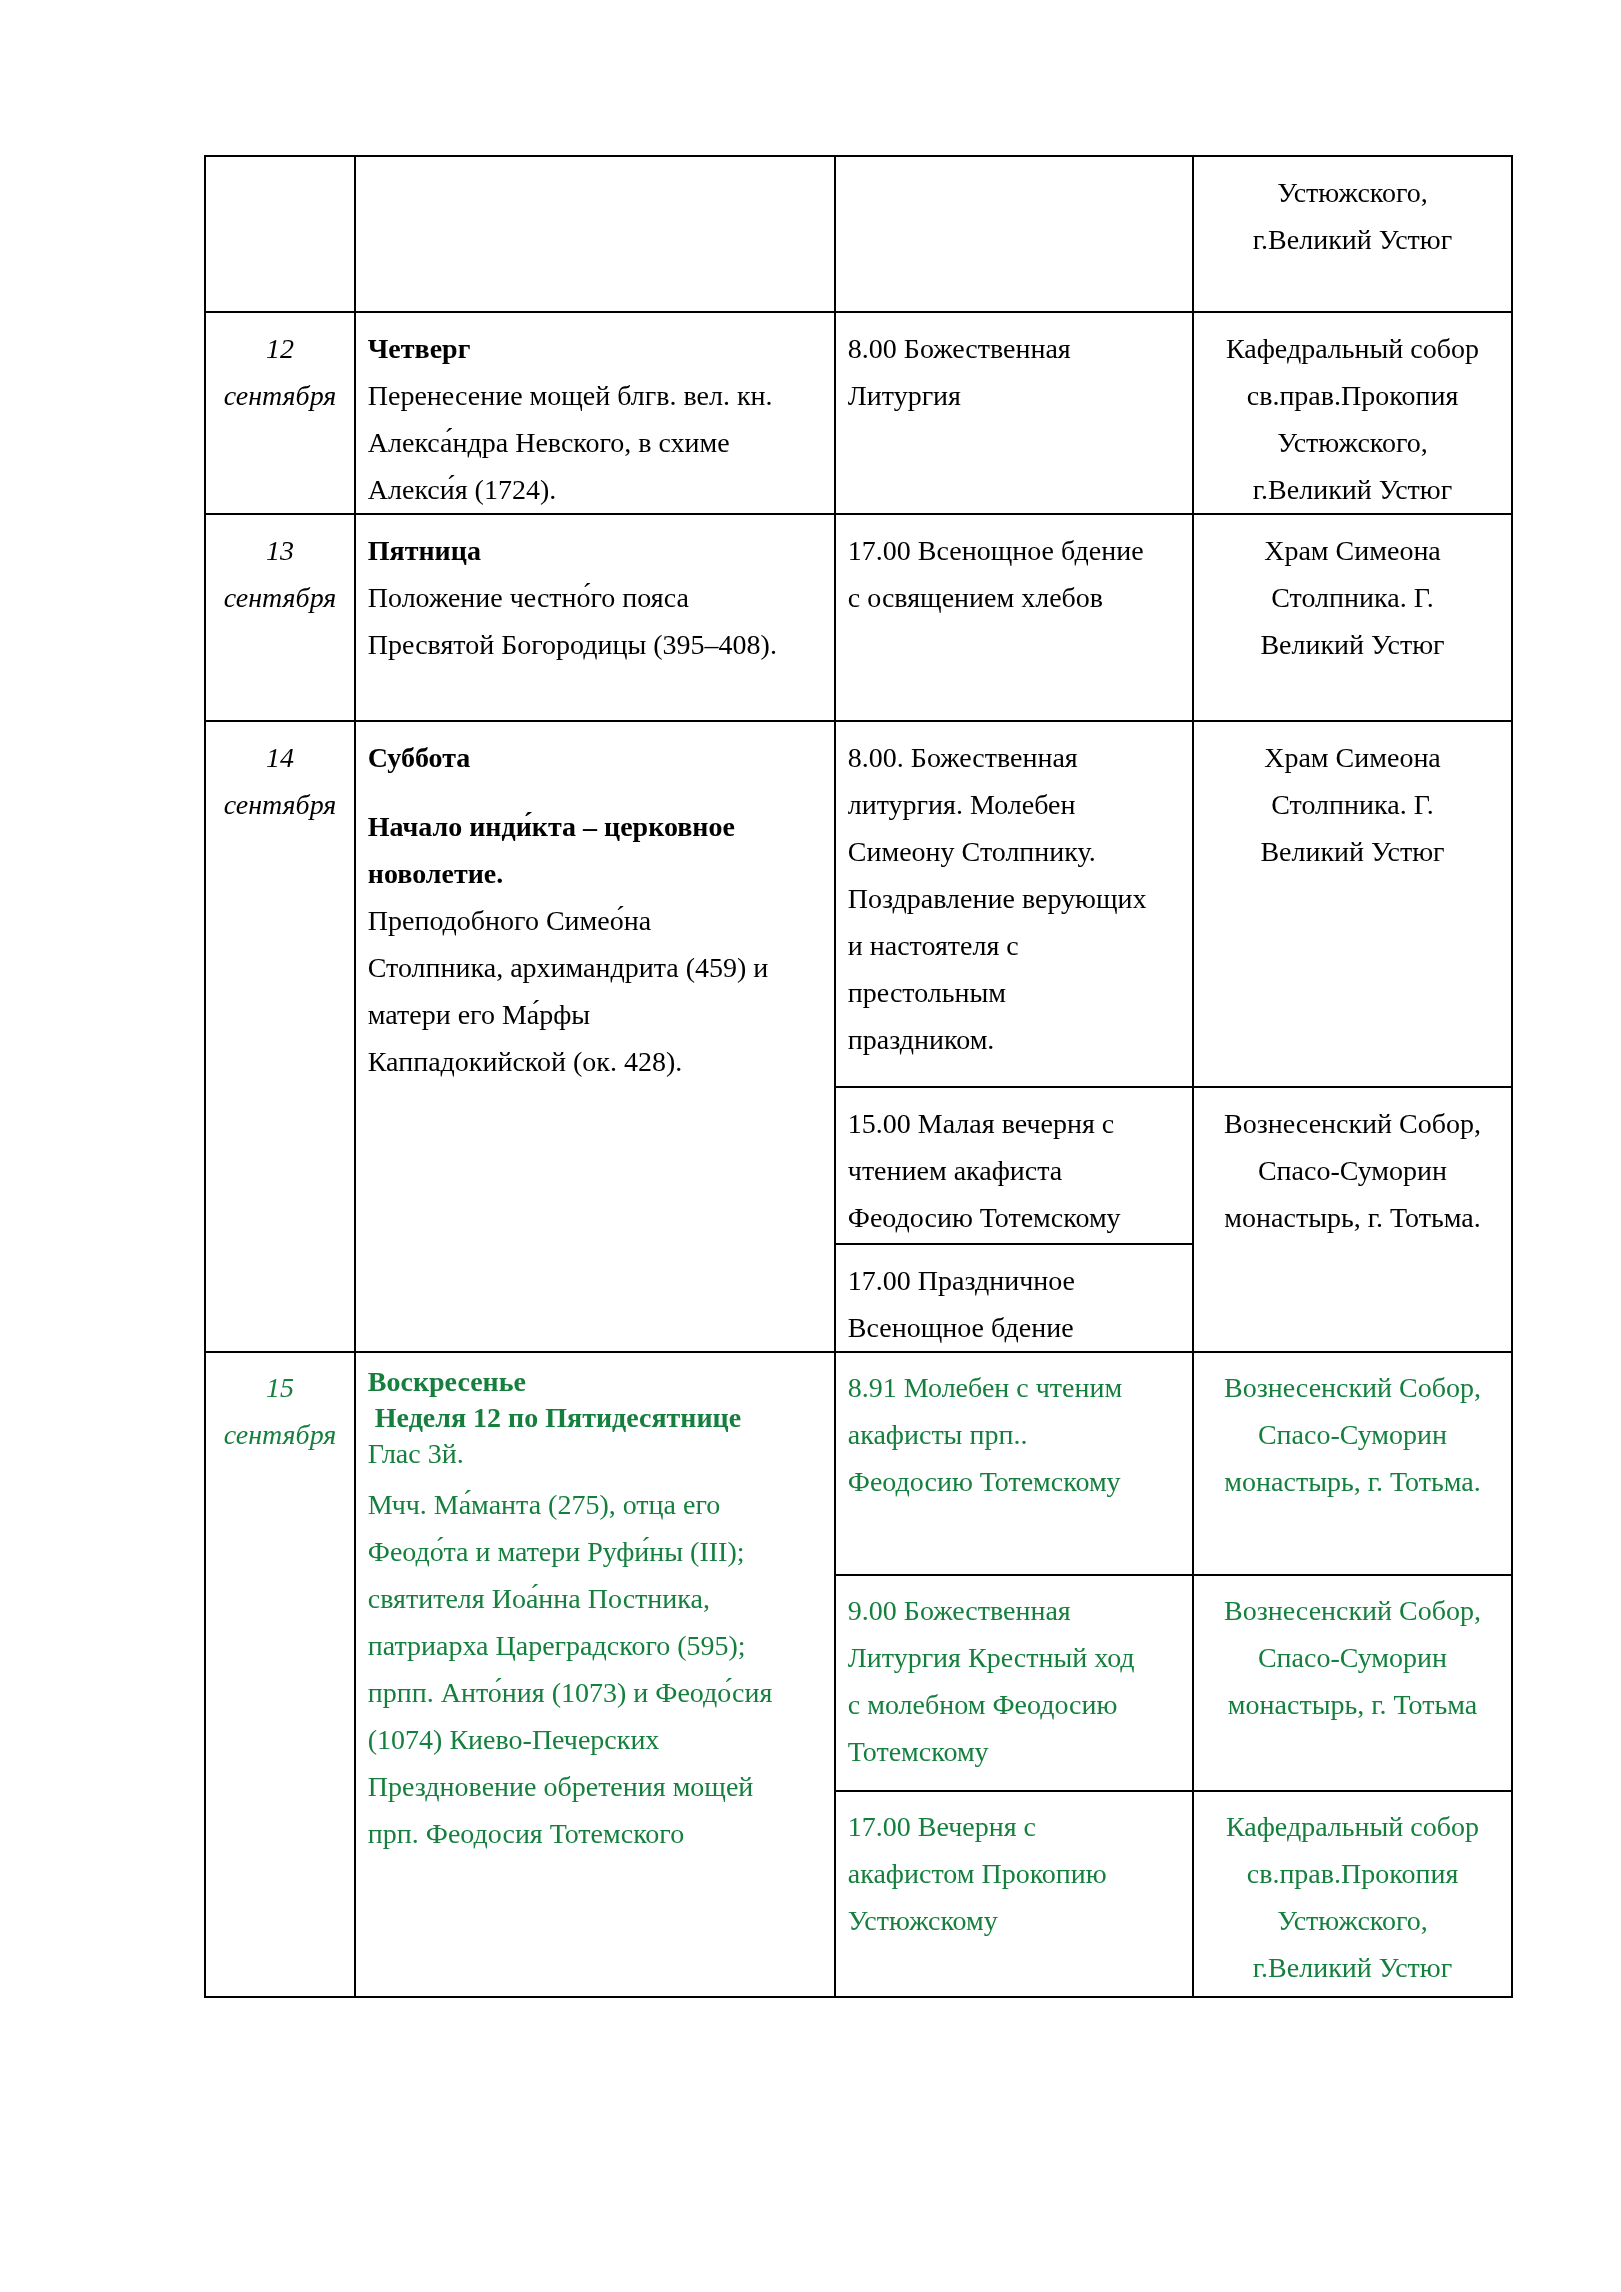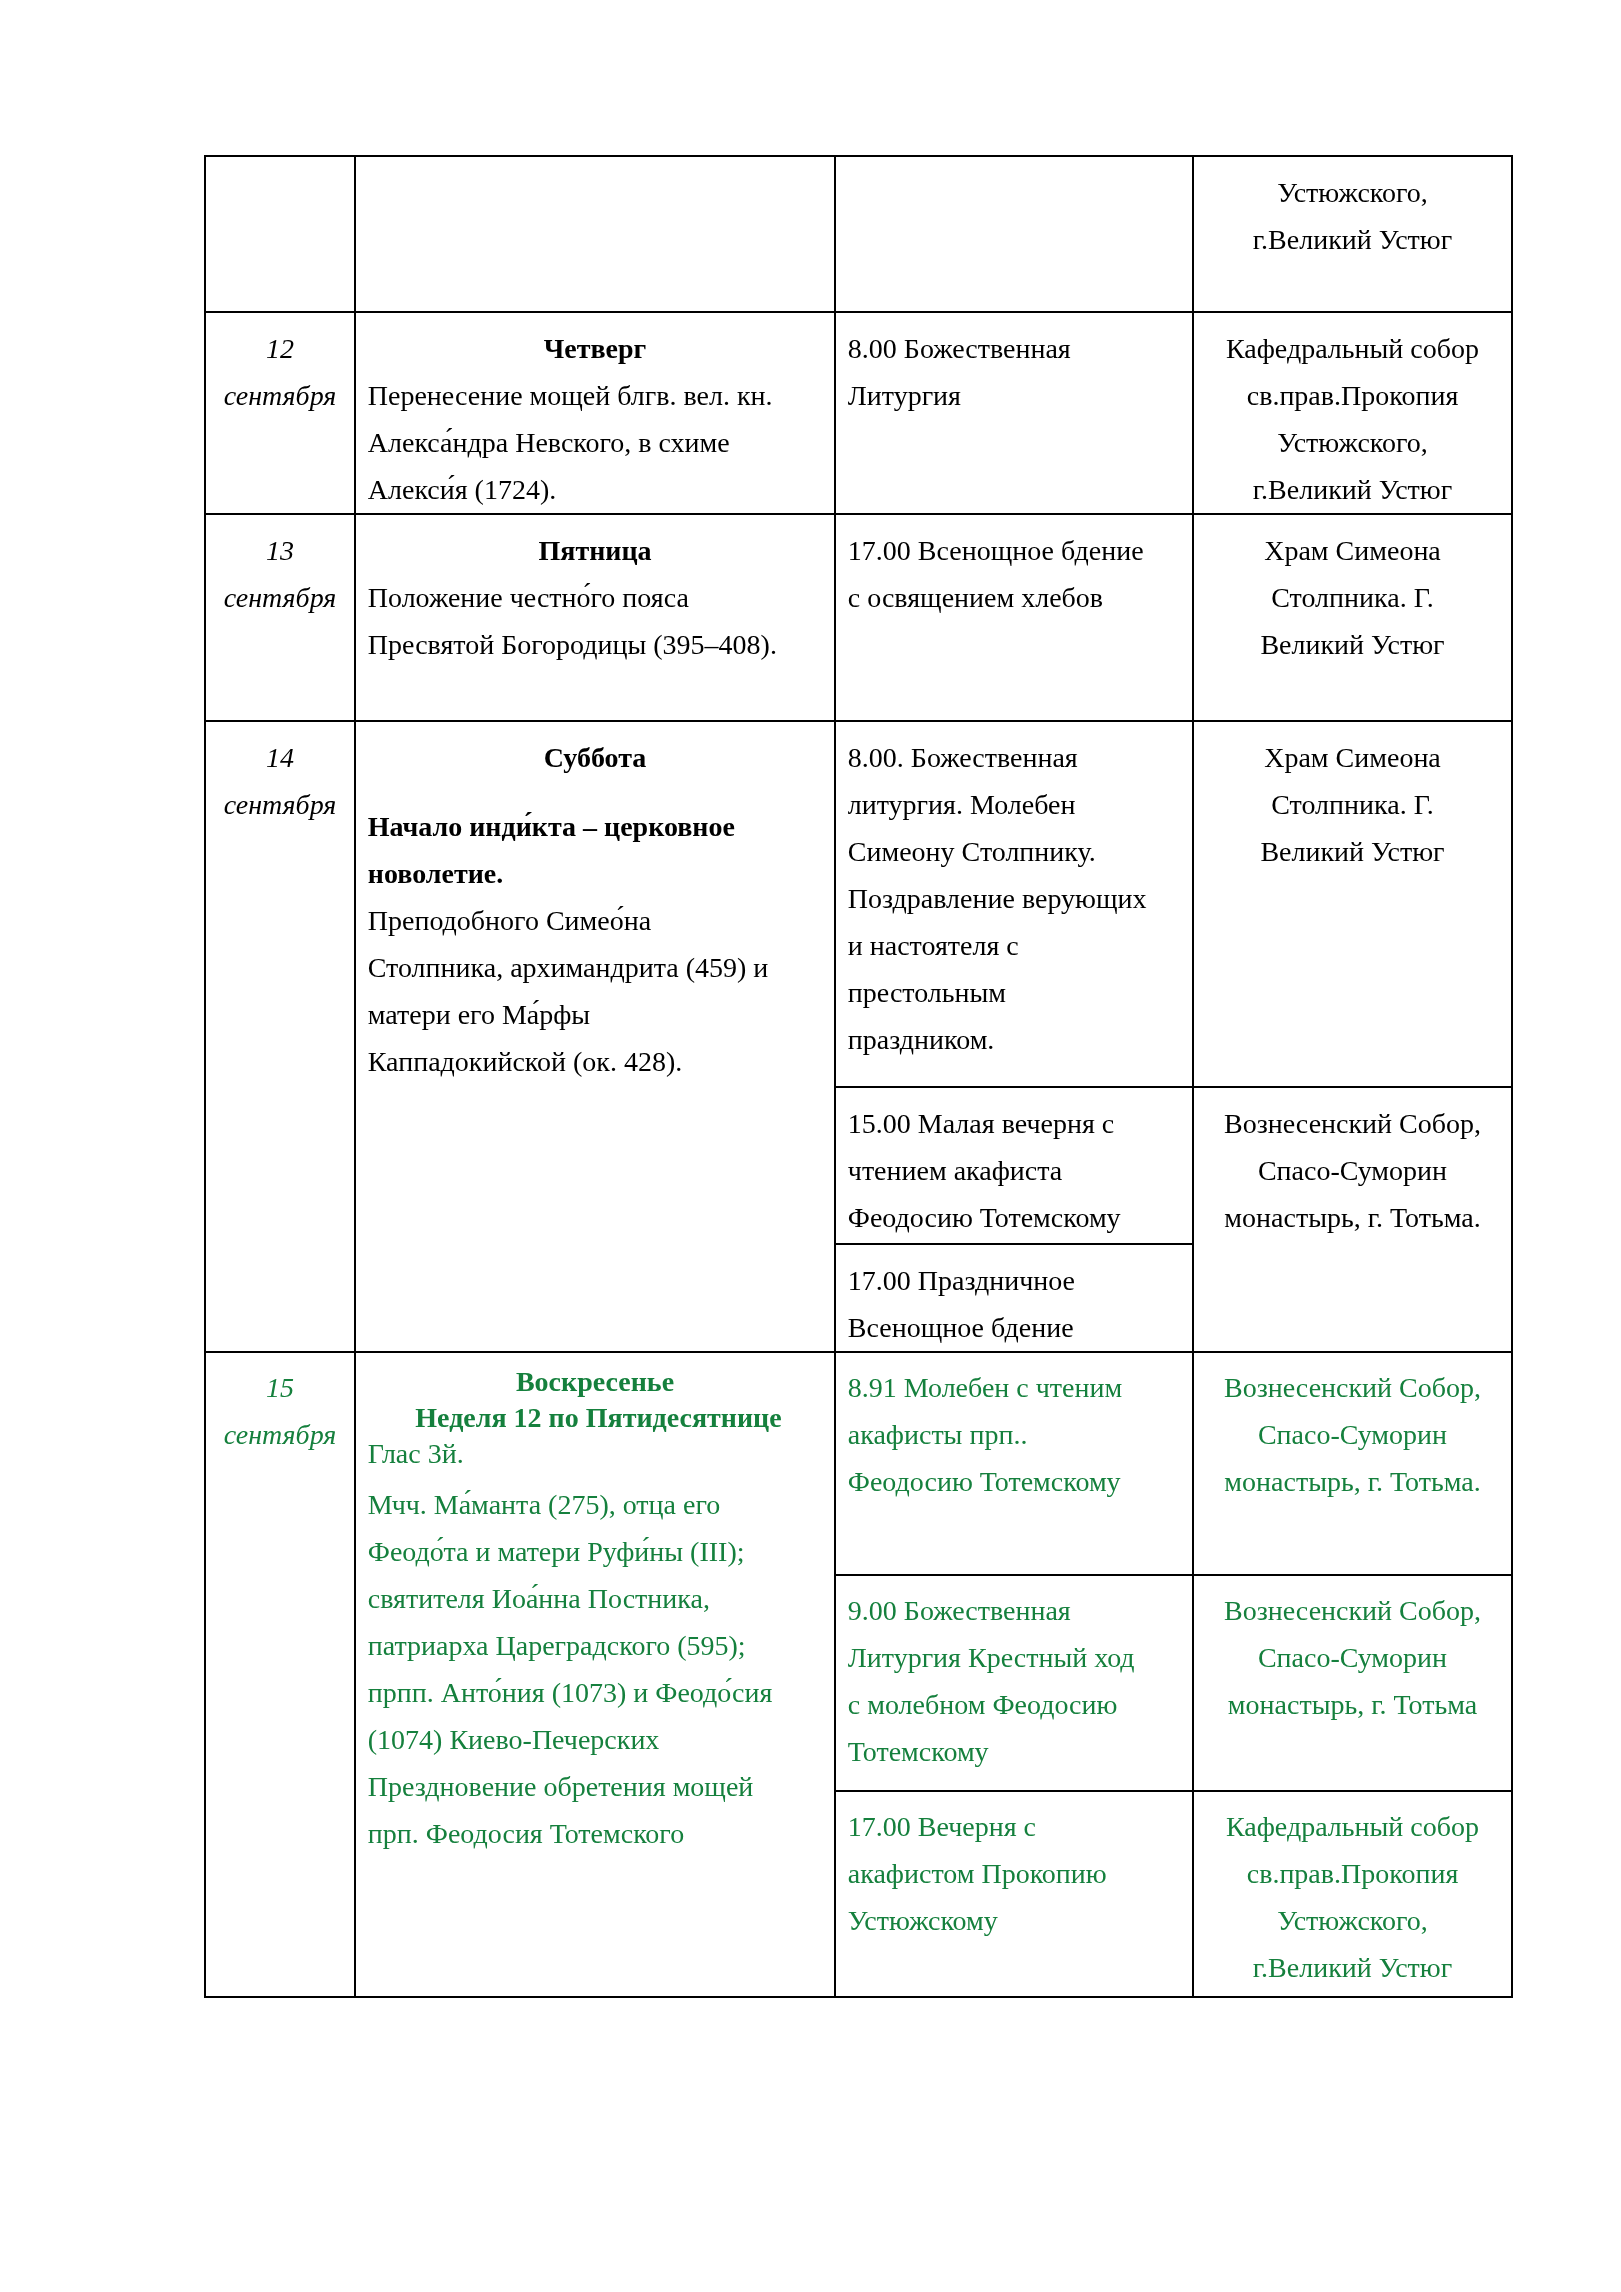--- a/index.html
+++ b/index.html
@@ -12,21 +12,21 @@
   table.sched{border-collapse:collapse;table-layout:fixed;width:1307px;}
   table.sched td{
     border:2px solid #000;border-top-width:2.9px;border-bottom-width:2.9px;
     vertical-align:top;padding:11.8px 11.8px 0 11.8px;
     font-size:28px;line-height:47px;
     overflow:hidden;
   }
   td.c-date{text-align:center;font-style:italic;padding-left:3.9px;padding-right:3.9px;}
   td.c-place{text-align:center;padding-left:4.9px;padding-right:4.9px;}
   .pre{white-space:pre-line;}
-  .day{font-weight:bold;text-align:center;}
+  .day{font-weight:bold;}
   .emph{font-weight:bold;margin-top:22px;}
   .tight{line-height:36px;}
   .after-tight{margin-top:8.8px;}
   .red{color:#15803d;}
   tr.hA{height:156px;} tr.hB{height:200px;} tr.hC{height:207px;}
   tr.hD1{height:366px;} tr.hD2{height:157px;} tr.hD3{height:104px;}
   tr.hE1{height:223px;} tr.hE2{height:216px;} tr.hE3{height:206px;}
 </style>
 </head>
 <body>

